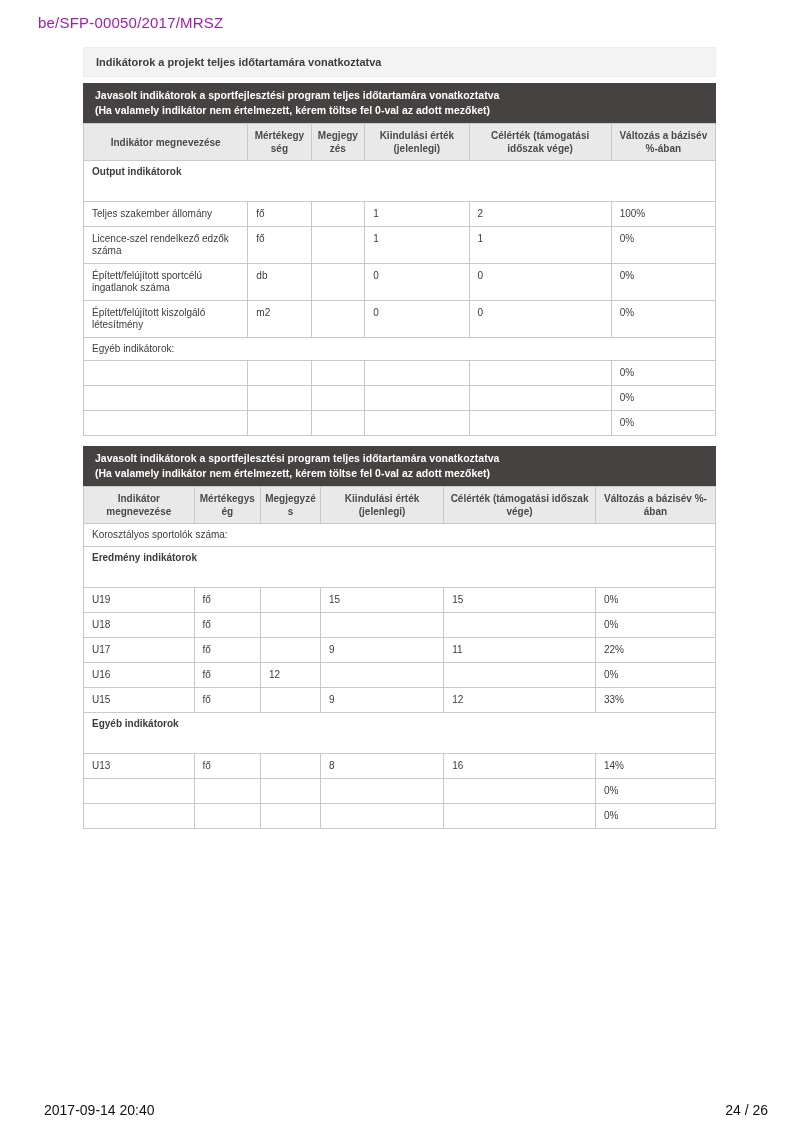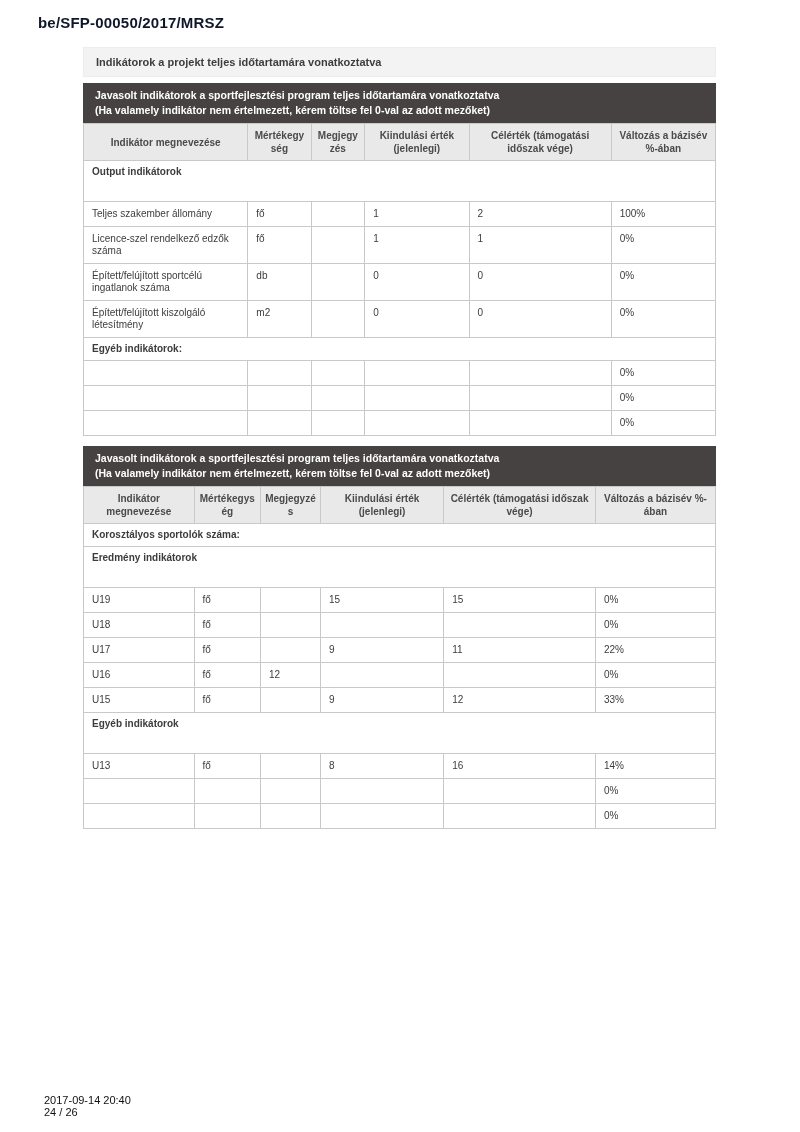--- a/index.html
+++ b/index.html
@@ -5,21 +5,21 @@
   * { margin: 0; padding: 0; box-sizing: border-box; }
   html, body { background: #ffffff; }
   body {
     width: 800px; height: 1132px;
     position: relative; overflow: hidden;
     font-family: "Liberation Sans", "DejaVu Sans", sans-serif;
     color: #3c3c3c;
   }
   .doc-ref {
     position: absolute; left: 38px; top: 14px;
-    font-size: 15px; color: #0f172a; letter-spacing: 0.2px; font-weight: bold;
+    font-size: 15px; color: #a21caf; letter-spacing: 0.2px;
   }
   .content { position: absolute; left: 45px; top: 47px; width: 671px; padding-left: 38px; }
   .section-bar {
     background: #f3f3f3; border: 1px solid #ededed;
     padding: 8px 12px; font-size: 11px; font-weight: bold; color: #3d3d3d;
   }
   .block-1 { margin-top: 6px; }
   .block-2 { margin-top: 10px; }
   .banner {
     background: #474242; color: #ffffff;
@@ -37,33 +37,33 @@
   }
   .t0 th:nth-child(2), .t0 th:nth-child(3),
   .t1 th:nth-child(2), .t1 th:nth-child(3) { word-break: break-all; }
   .ind-table td {
     border: 1px solid #c9c9c9;
     font-size: 10px; color: #3c3c3c;
     padding: 6px 8px; line-height: 12px; vertical-align: top;
     height: 25px; word-wrap: break-word;
   }
   .ind-table td.section { font-weight: bold; height: 41px; padding: 5px 8px; }
-  .ind-table td.subsection { font-weight: bold; height: 23px; padding: 5px 8px; }
+  .ind-table td.subsection { font-weight: normal; height: 23px; padding: 5px 8px; }
   
   .t0 col.c1 { width: 26%; }  .t0 col.c2 { width: 10%; }
   .t0 col.c3 { width: 8.5%; } .t0 col.c4 { width: 16.5%; }
   .t0 col.c5 { width: 22.5%; }.t0 col.c6 { width: 16.5%; }
   
   .t1 col.c1 { width: 17.5%; }.t1 col.c2 { width: 10.5%; }
   .t1 col.c3 { width: 9.5%; } .t1 col.c4 { width: 19.5%; }
   .t1 col.c5 { width: 24%; }  .t1 col.c6 { width: 19%; }
   .footer {
     position: absolute; left: 44px; right: 32px; bottom: 14px;
     display: flex; justify-content: space-between;
-    font-size: 11px; color: #111111; flex-direction: column;
+    font-size: 14px; color: #111111;
   }
 </style>
 </head>
 <body>
 
 <div class="doc-ref">be/SFP-00050/2017/MRSZ</div>
 
 <div class="content">
 
   <div class="section-bar">

